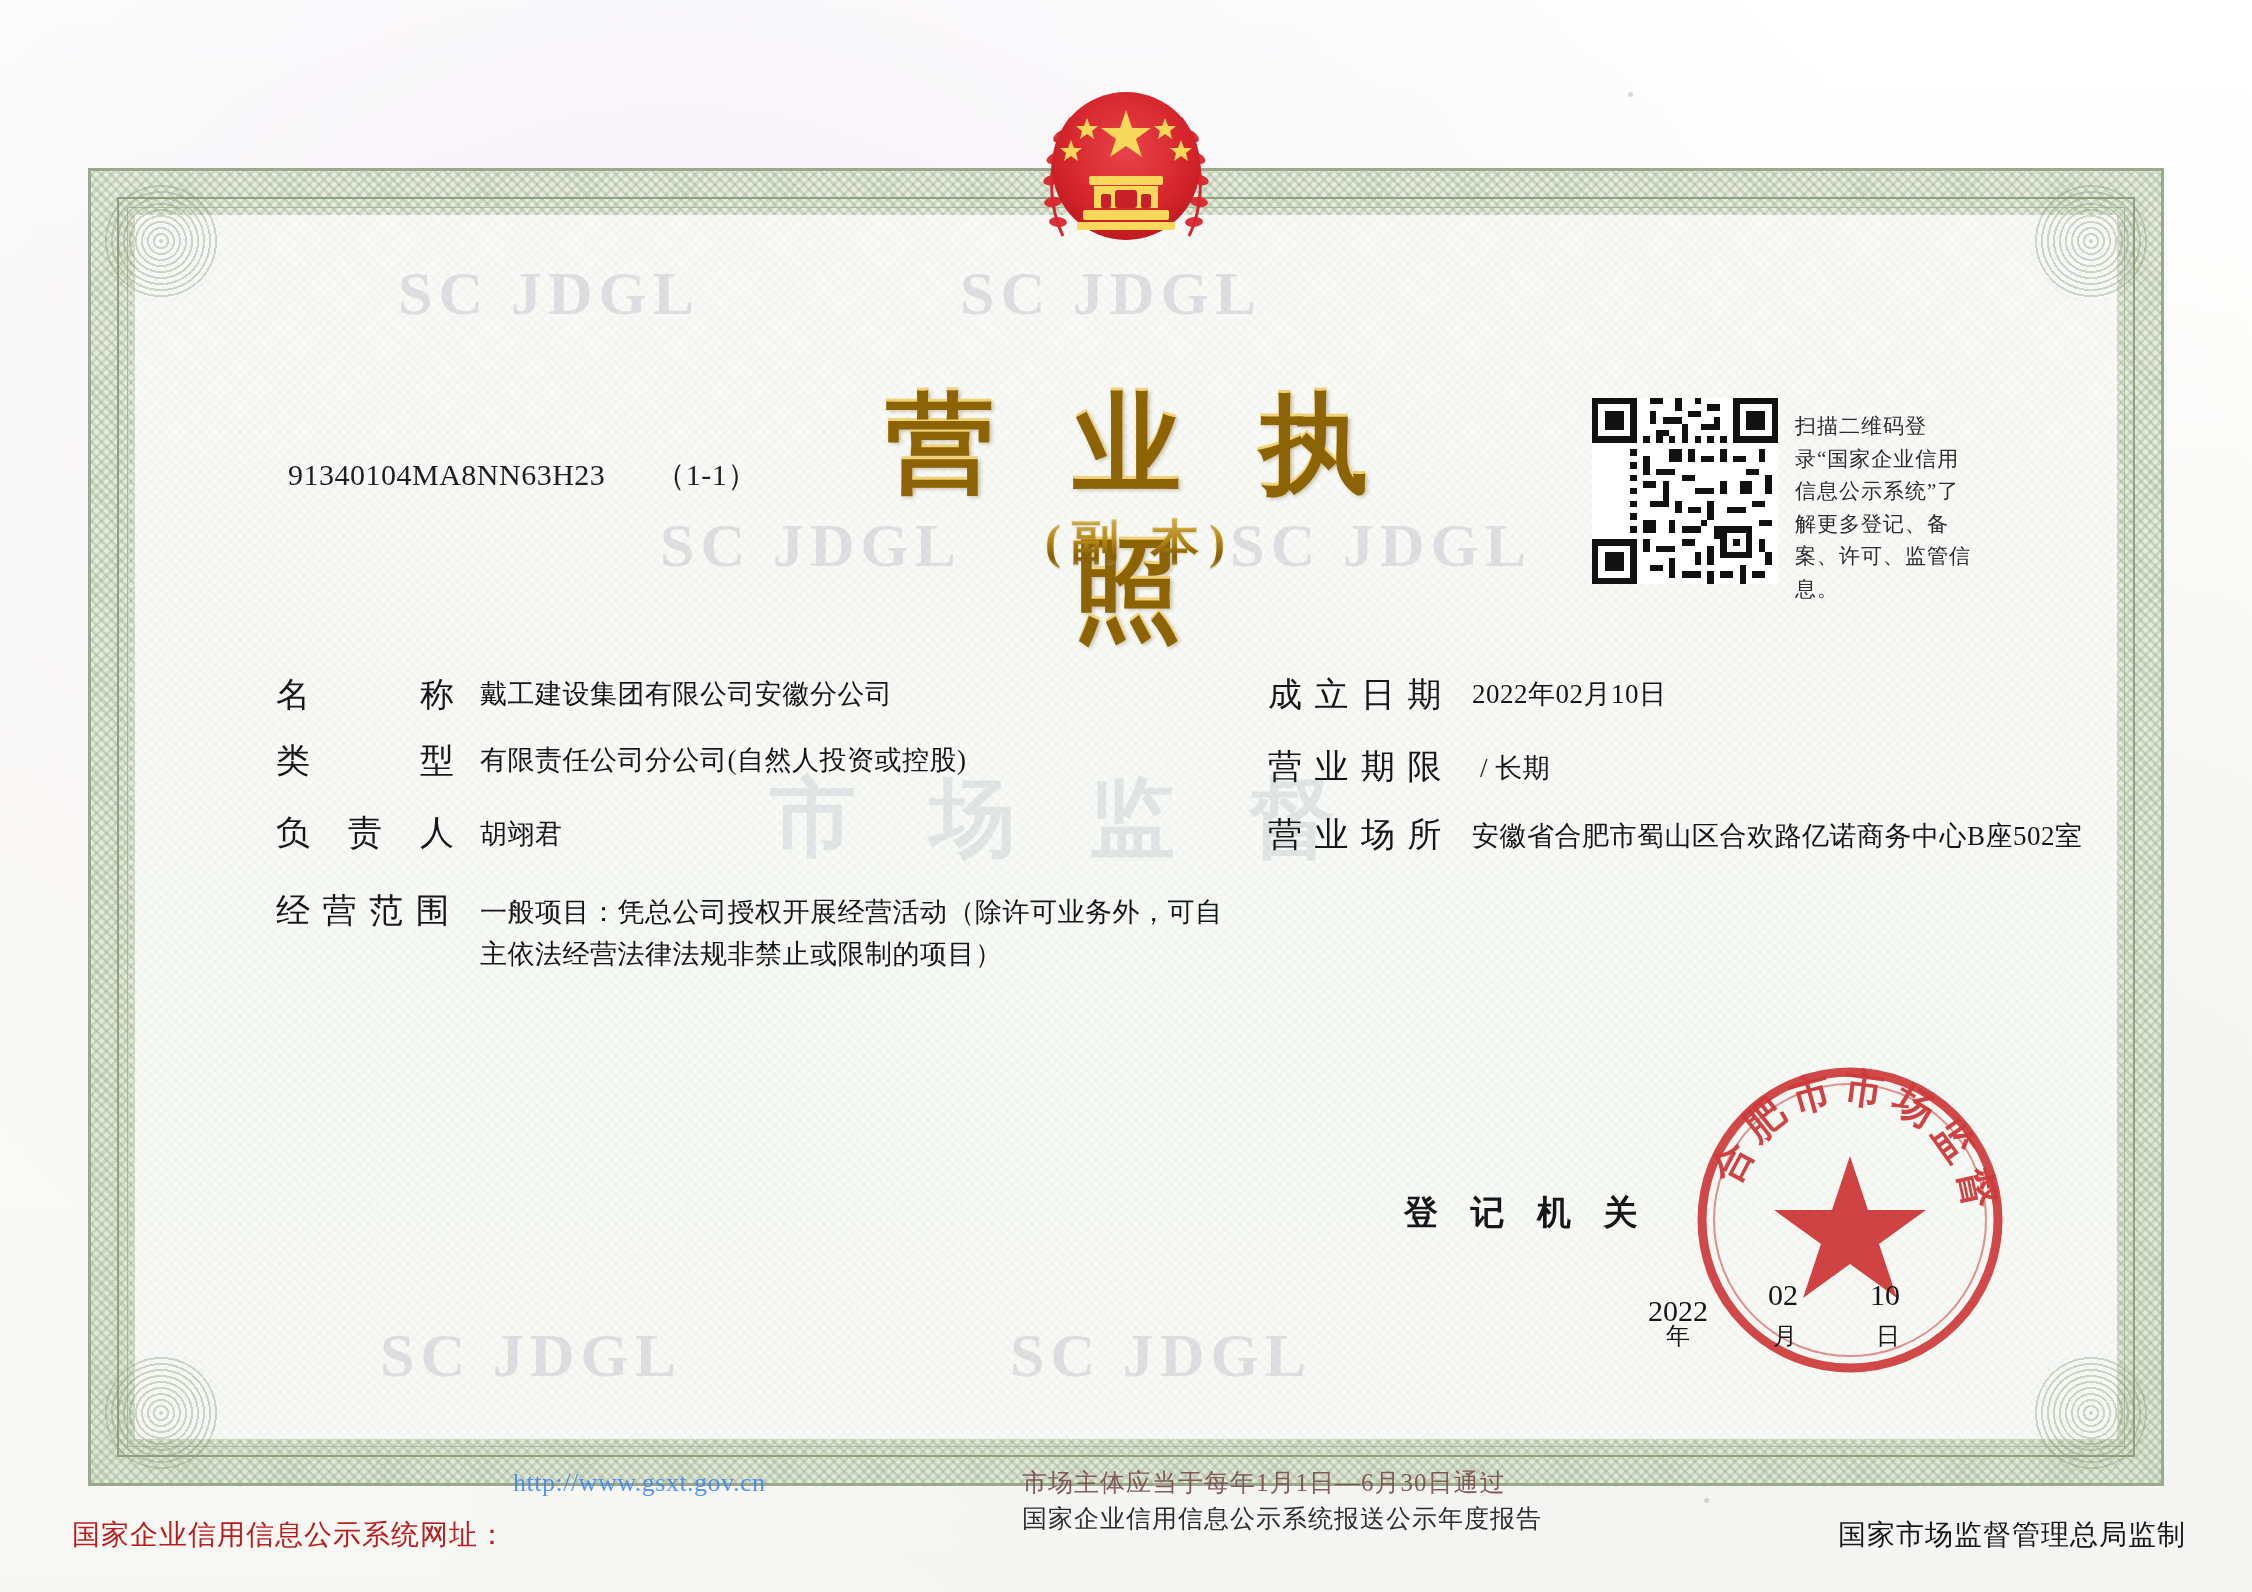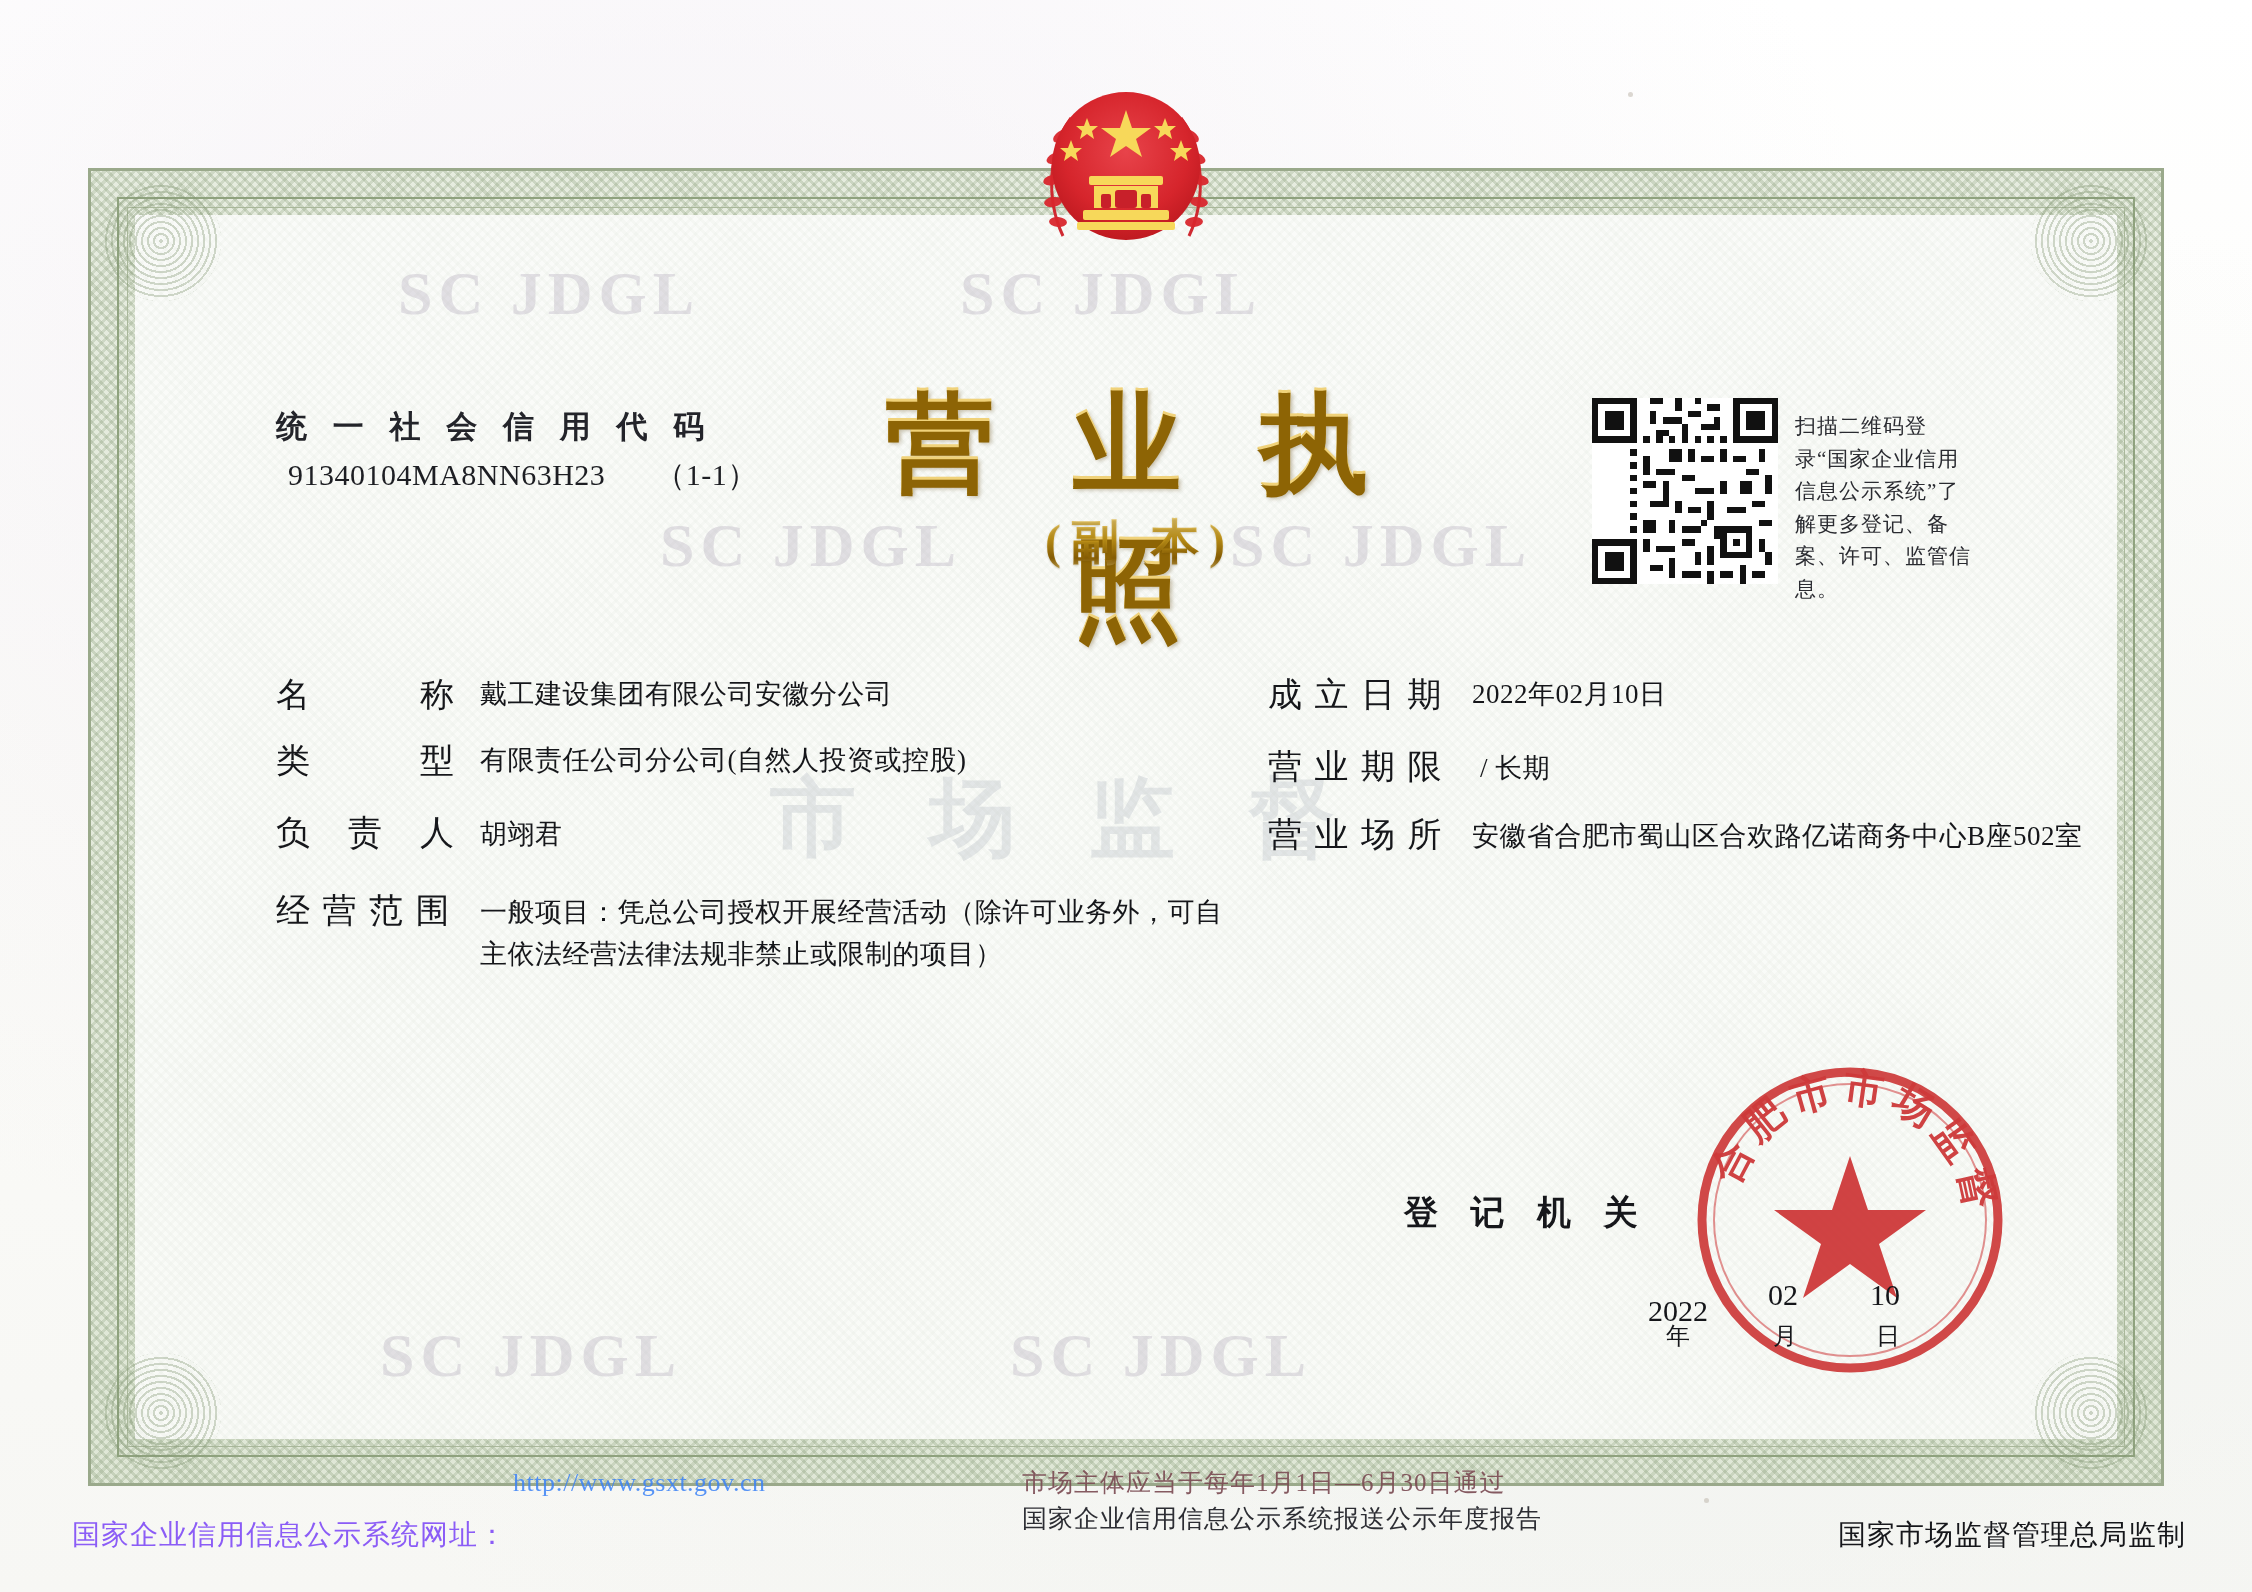--- a/index.html
+++ b/index.html
@@ -277,21 +277,21 @@
     font-family: "Liberation Serif", serif;
     font-size: 25px;
     color: #2c2d33;
     letter-spacing: 1px;
   }
   .footer-left {
     position: absolute;
     left: 72px; top: 1516px;
     font-family: "Liberation Serif", serif;
     font-size: 28px;
-    color: #8b5cf6;
+    color: #b91c1c;
     letter-spacing: 1px;
     text-align: right;
   }
   .footer-right {
     position: absolute;
     right: 66px; top: 1516px;
     font-family: "Liberation Serif", serif;
     font-size: 28px;
     color: #16171b;
     letter-spacing: 1px;
@@ -375,21 +375,20 @@
         <rect x="104" y="132" width="22" height="18" rx="3"></rect>
         <rect x="90" y="136" width="10" height="14" rx="2"></rect>
         <rect x="130" y="136" width="10" height="14" rx="2"></rect>
       </g>
     </svg>
   </div>
 
   <div class="title">营 业 执 照</div>
   <div class="subtitle">(副 本)</div>
 
-  <div class="code-label">统 一 社 会 信 用 代 码</div>
   <div class="code-value">
     <span>91340104MA8NN63H23</span>
     <span class="seq">（1-1）</span>
   </div>
 
   <div class="qr">
     <svg viewBox="0 0 29 29" width="186" height="186" shape-rendering="crispEdges" aria-hidden="true">
       <rect width="29" height="29" fill="#ffffff"></rect>
       <g fill="#111111">
 

